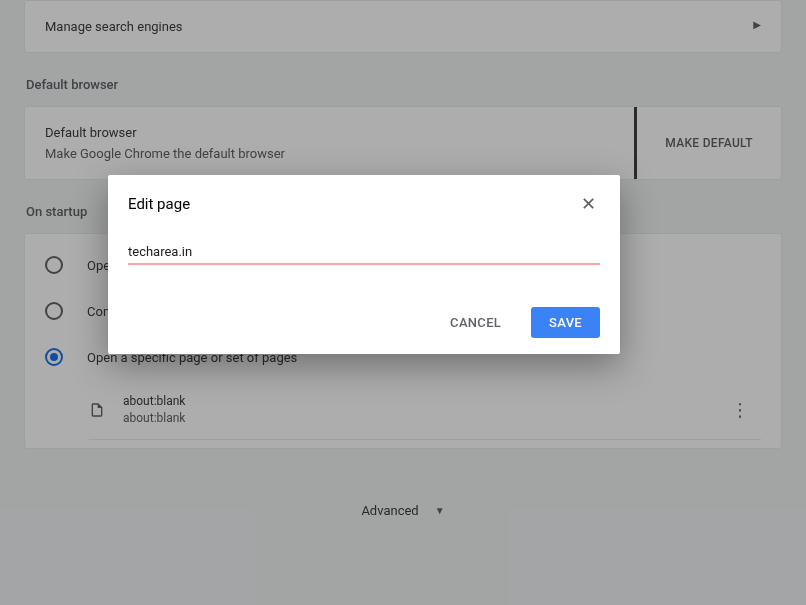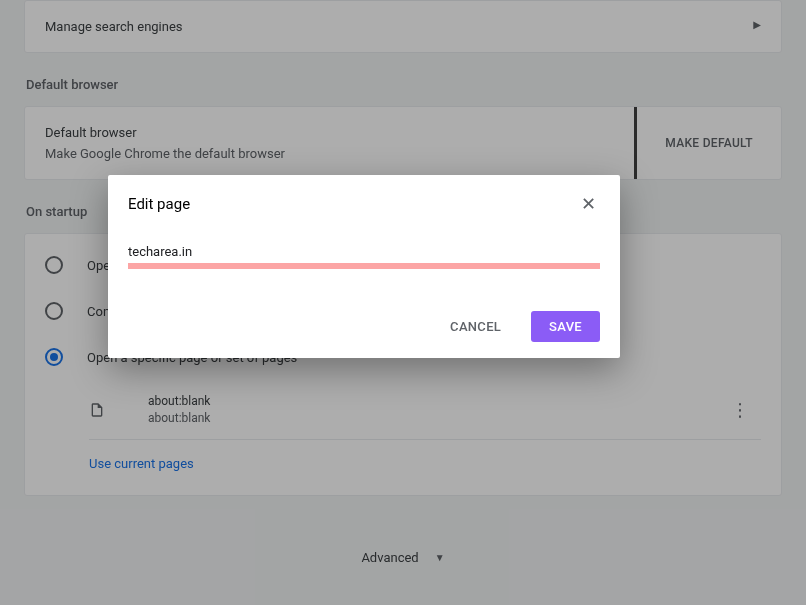--- a/index.html
+++ b/index.html
@@ -76,21 +76,20 @@
       background: #1a73e8;
       border-radius: 50%;
       top: 3px; left: 3px;
     }
     .pages-sub { padding: 0 20px 0 64px; }
     .page-entry {
       display: flex;
       align-items: center;
       padding: 14px 0;
       border-bottom: 1px solid #e8eaed;
-      gap: 25px;
     }
     .page-icon {
       width: 16px; height: 16px;
       margin-right: 18px;
       flex-shrink: 0;
     }
     .page-titles { flex: 1; }
     .page-title { color: #3c4043; font-size: 12px; margin-bottom: 3px; }
     .page-url { color: #5f6368; font-size: 12px; }
     .more-btn {
@@ -139,21 +138,21 @@
       padding: 18px 20px 16px 20px;
     }
     .dlg-head { display: flex; align-items: center; margin-bottom: 26px; }
     .dlg-title { font-size: 15px; color: #000000; }
     .dlg-close { margin-left: auto; color: #5f6368; font-size: 18px; cursor: pointer; padding: 2px 4px; line-height: 1; }
     .field-label { color: #1a73e8; font-size: 11px; margin-bottom: 2px; }
     .field-wrap { position:relative; }
     .field-input {
       width: 100%;
       border: none;
-      border-bottom: 6px solid #fca5a5;
+      border-bottom: 2px solid #fca5a5;
       outline: none;
       font-size: 13px;
       padding: 3px 0 4px 0;
       color: #202124;
       font-family: inherit;
     }
     @keyframes blink { 50% { opacity: 0; } }
     .dlg-actions {
       display: flex;
       justify-content: flex-end;
@@ -164,21 +163,21 @@
       font-size: 13px;
       font-weight: 500;
       padding: 8px 18px;
       border-radius: 3px;
       cursor: pointer;
       border: none;
       font-family: inherit;
       letter-spacing: 0.3px;
     }
     .btn-cancel { background: transparent; color: #5f6368; }
-    .btn-save { background: #8b5cf6; color: #fff; }
+    .btn-save { background: #3b82f6; color: #fff; }
   </style>
 </head>
 <body>
 
 <div class="page">
 
   <div class="card">
     <div class="row row-click">
       <span>Manage search engines</span>
       <span class="chev">▶</span>
@@ -219,23 +218,20 @@
           <path d="M14 2H6c-1.1 0-2 .9-2 2v16c0 1.1.9 2 2 2h12c1.1 0 2-.9 2-2V8l-6-6zM6 20V4h7v5h5v11H6z" fill="#5f6368"></path>
         </svg>
         <div class="page-titles">
           <div class="page-title">about:blank</div>
           <div class="page-url">about:blank</div>
         </div>
         <div class="more-btn">
           <span>⋮</span>
         </div>
       </div>
-      <a class="link-row">
-        <span>Use current pages</span>
-      </a>
     </div>
   </div>
 
   <div class="advanced">
     <span>Advanced</span>
     <span class="adv-caret">▼</span>
   </div>
 
 </div>
 

